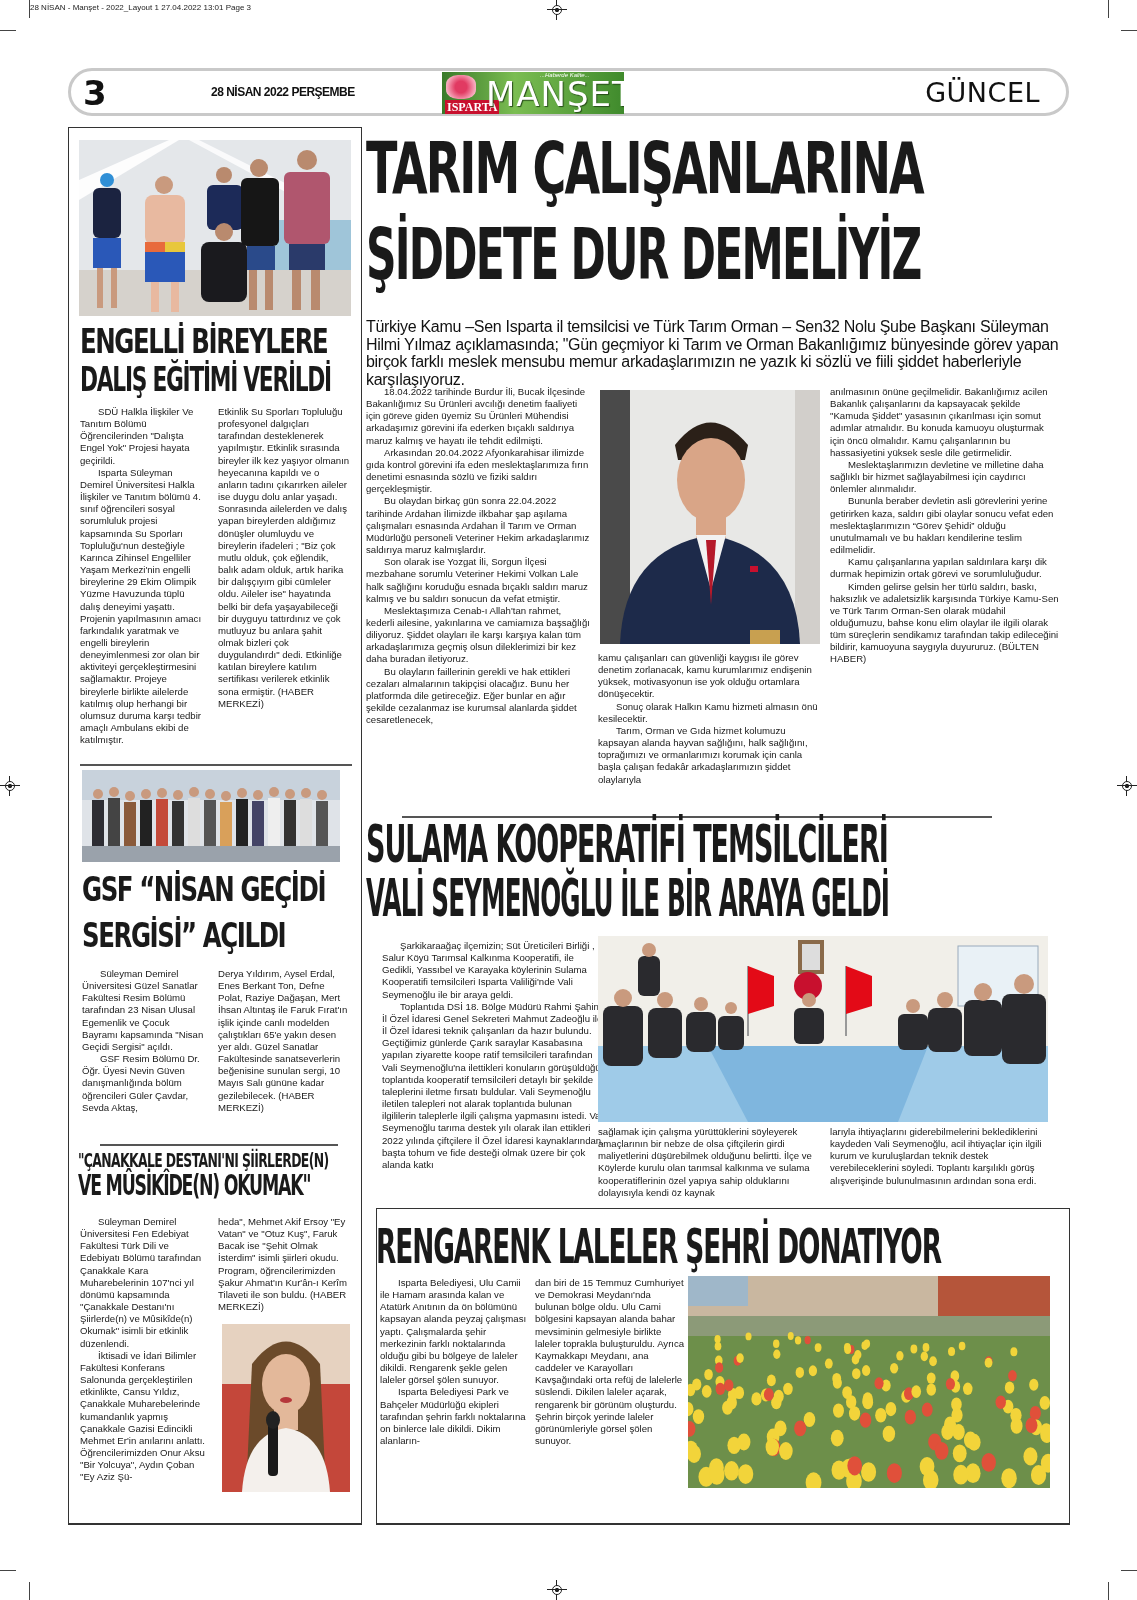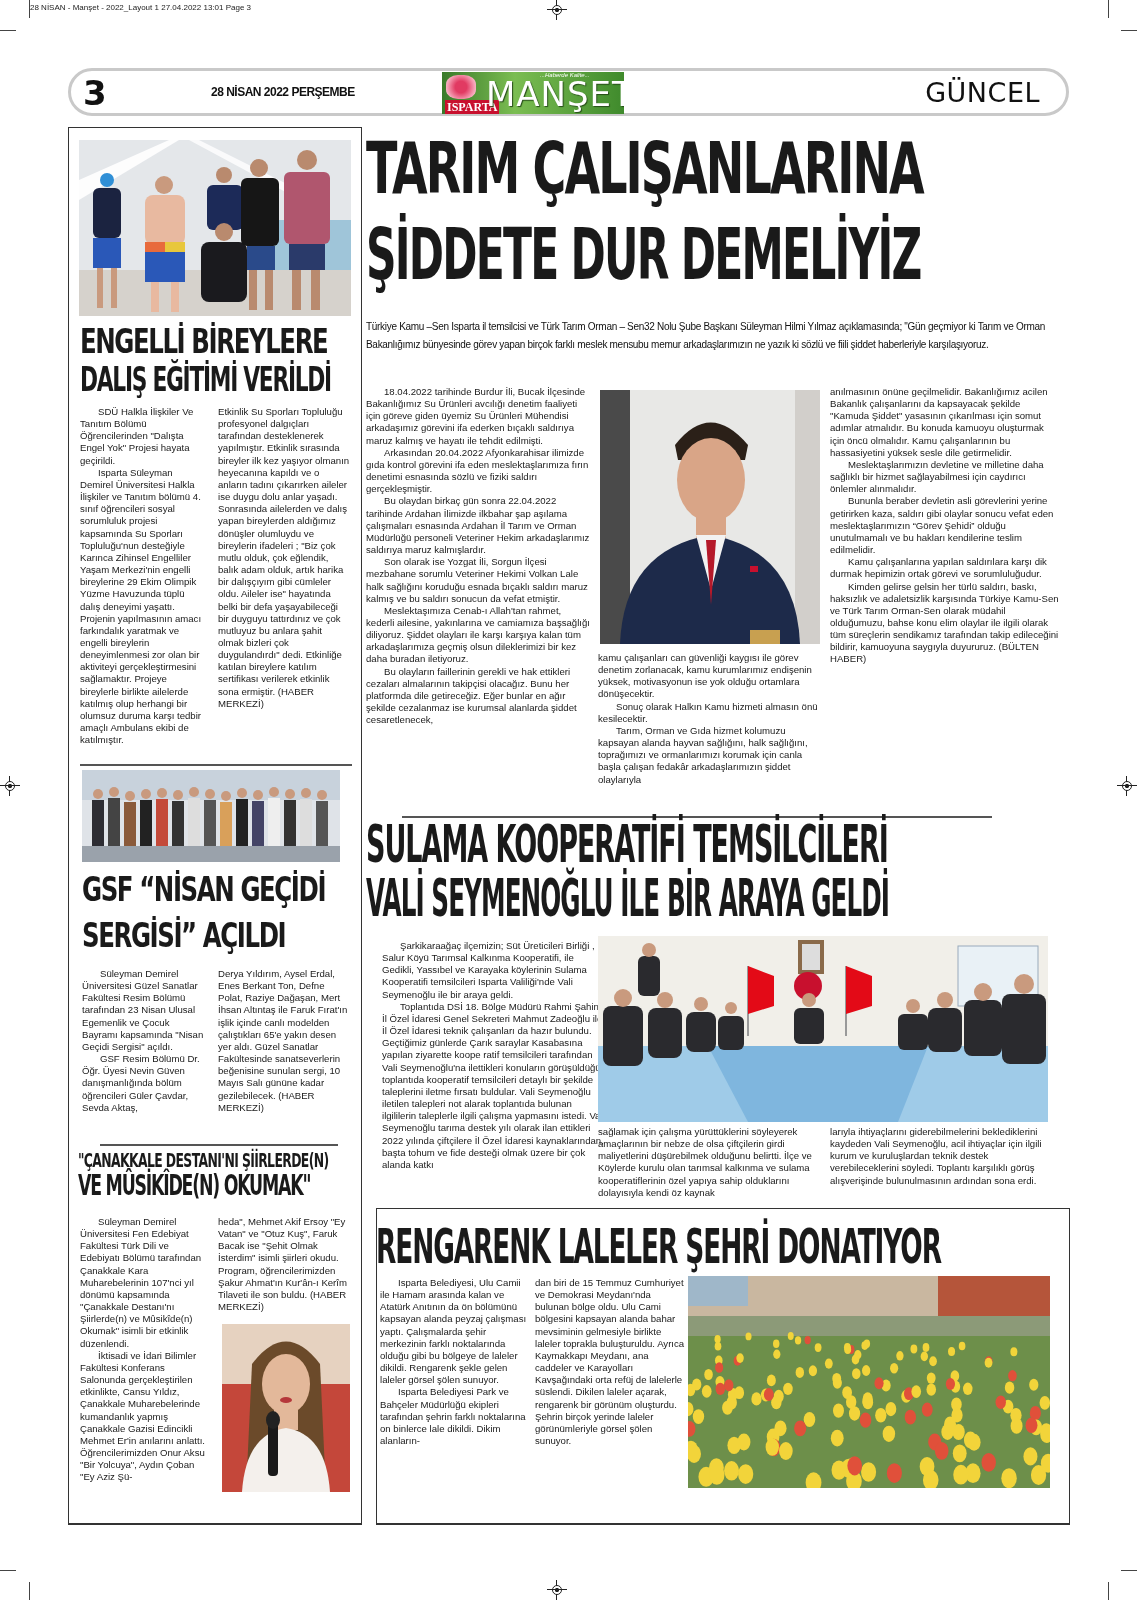--- a/index.html
+++ b/index.html
@@ -25,21 +25,21 @@
   .section { position: absolute; right: 26px; top: 6px; font-size: 27px; font-family: "DejaVu Sans", sans-serif; letter-spacing: 0.5px; }
 
   
   .frame-left { position: absolute; left: 68px; top: 127px; width: 294px; height: 1398px; border: 1px solid #333; border-bottom-width: 2px; }
   .frame-right { position: absolute; left: 376px; top: 1208px; width: 694px; height: 317px; border: 1px solid #333; border-bottom-width: 2px; }
 
   .photo { position: absolute; overflow: hidden; }
   .hl { position: absolute; font-family: "DejaVu Sans", sans-serif; font-weight: bold; color: #1a1a1a; letter-spacing: -2px; line-height: 1; white-space: nowrap; transform-origin: left top; }
   .body { position: absolute; font-size: 9.6px; line-height: 12.15px; color: #1a1a1a; text-align: left; font-family: "Liberation Sans", sans-serif; }
   .body p { text-indent: 18px; }
-  .lede { position: absolute; font-size: 10px; line-height: 17.5px; font-family: "Liberation Sans", sans-serif; letter-spacing: -0.3px; }
+  .lede { position: absolute; font-size: 16px; line-height: 17.5px; font-family: "Liberation Sans", sans-serif; letter-spacing: -0.3px; }
   .rule { position: absolute; height: 1.5px; background: #555; }
 </style>
 </head>
 <body>
 
 <div class="slug">28 NİSAN - Manşet - 2022_Layout 1  27.04.2022  13:01  Page 3</div>
 <div class="reg" style="left:547px;top:0px;">
     <span></span>
   </div>
 <div class="reg" style="left:547px;top:1580px;">

